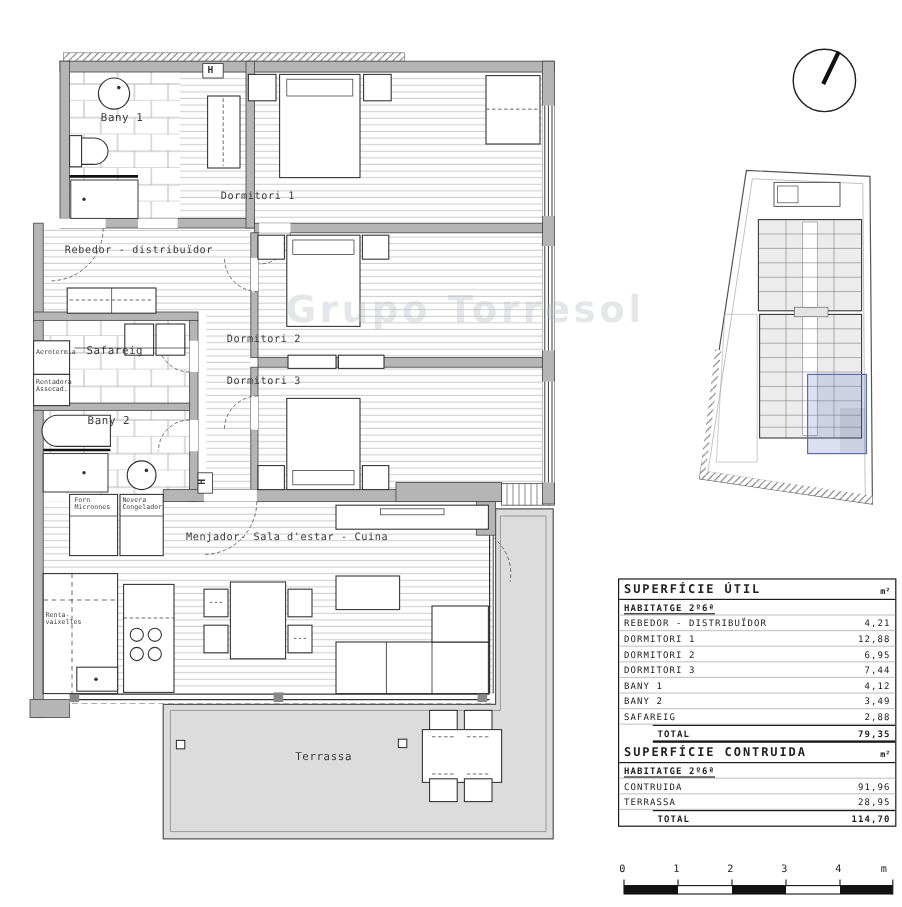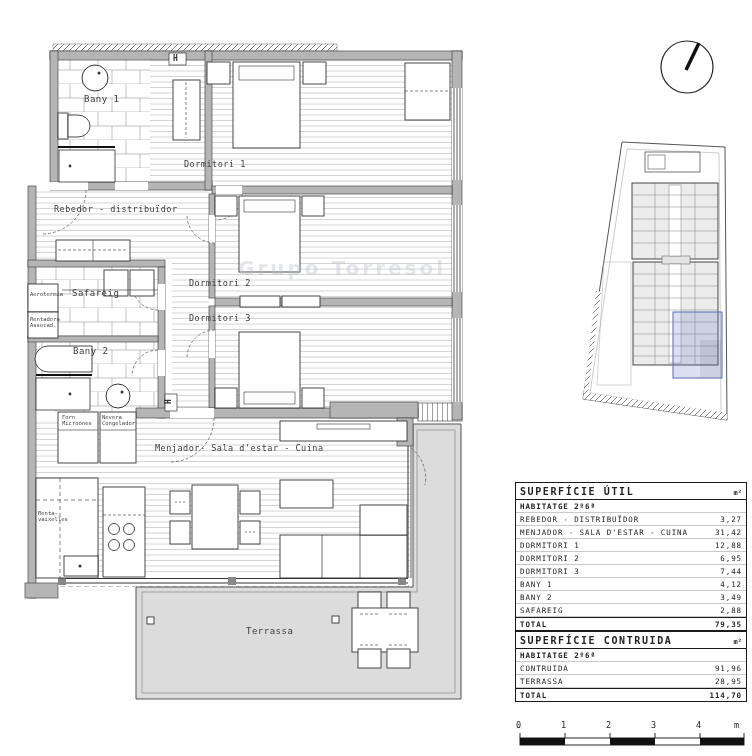--- a/index.html
+++ b/index.html
@@ -9,37 +9,37 @@
 
   
   .lbl{position:absolute;font-size:8.5px;letter-spacing:.5px;color:#3a3a3a;white-space:nowrap;z-index:5;}
   .lbl.big{font-size:9px;}
   .tiny{position:absolute;font-size:5.5px;line-height:6px;letter-spacing:0;color:#444;
         white-space:normal;z-index:5;}
   .hmark{position:absolute;font-size:8px;font-weight:bold;color:#333;z-index:5;}
   .hmark.rot{transform:rotate(-90deg);}
 
   
-  #watermark{position:absolute;left:238px;top:256px;font-size:20px;font-weight:bold;
+  #watermark{position:absolute;left:238px;top:240px;font-size:31px;font-weight:bold;
              letter-spacing:3px;color:#b9bec6;opacity:.38;z-index:6;
              font-family:"DejaVu Sans",sans-serif;}
 
   
   #area-table{position:absolute;left:515px;top:482px;width:230px;background:#fff;
               border:1.5px solid #1a1a1a;z-index:5;}
   .t-row{display:flex;justify-content:space-between;align-items:flex-end;
          padding:2px 4px 1px 4px;border-bottom:1px solid #c9c9c9;
          font-size:7.5px;letter-spacing:.9px;white-space:nowrap;}
   .t-row:last-child{border-bottom:none;}
   .t-header{font-size:10px;font-weight:bold;letter-spacing:1.6px;
             border-bottom:1.5px solid #1a1a1a;padding-top:3px;padding-bottom:2px;}
   .t-header .t-unit{font-size:7px;font-weight:bold;letter-spacing:0;}
   .t-group{font-weight:bold;}
-  .t-group .t-group-label{text-underline-offset:2px;}
-  .t-total{border-top:1.2px solid #1a1a1a;border-bottom:2.2px solid #1a1a1a;font-weight:bold;}
+  .t-group .t-group-label{text-decoration:underline;text-underline-offset:2px;}
+  .t-total{border-top:1.2px solid #1a1a1a;border-bottom:2.2px solid #1a1a1a;font-weight:bold;margin-left:28px;}
 
   
   .scale-num{position:absolute;top:720px;font-size:8.5px;color:#222;z-index:5;}
 </style>
 </head>
 <body>
 
 <div id="stage">
 
   <svg width="752" height="756" viewBox="0 0 752 756">
@@ -347,25 +347,21 @@
   <div id="area-table">
       <div class="t-row t-header">
         <span class="t-title">SUPERFÍCIE ÚTIL</span>
         <span class="t-unit">m²</span>
       </div>
       <div class="t-row t-group">
         <span class="t-group-label">HABITATGE 2º6ª</span>
       </div>
       <div class="t-row t-data">
         <span class="t-label">REBEDOR - DISTRIBUÏDOR</span>
-        <span class="t-value">3,27</span>
-      </div>
-      <div class="t-row t-data">
-        <span class="t-label">MENJADOR - SALA D'ESTAR - CUINA</span>
-        <span class="t-value">31,42</span>
+        <span class="t-value">4,21</span>
       </div>
       <div class="t-row t-data">
         <span class="t-label">DORMITORI 1</span>
         <span class="t-value">12,88</span>
       </div>
       <div class="t-row t-data">
         <span class="t-label">DORMITORI 2</span>
         <span class="t-value">6,95</span>
       </div>
       <div class="t-row t-data">

